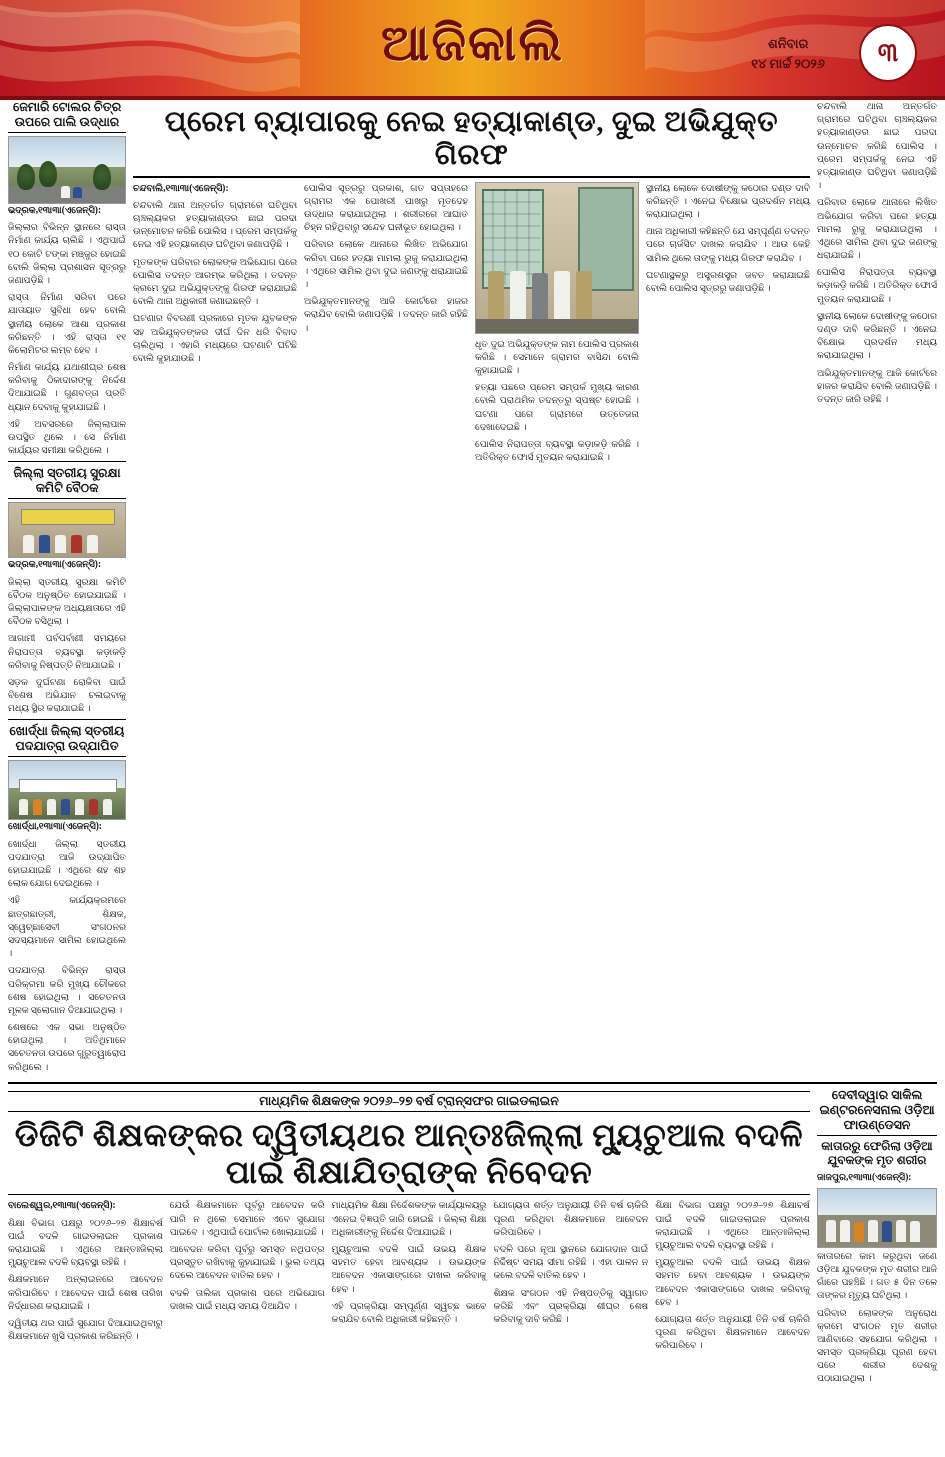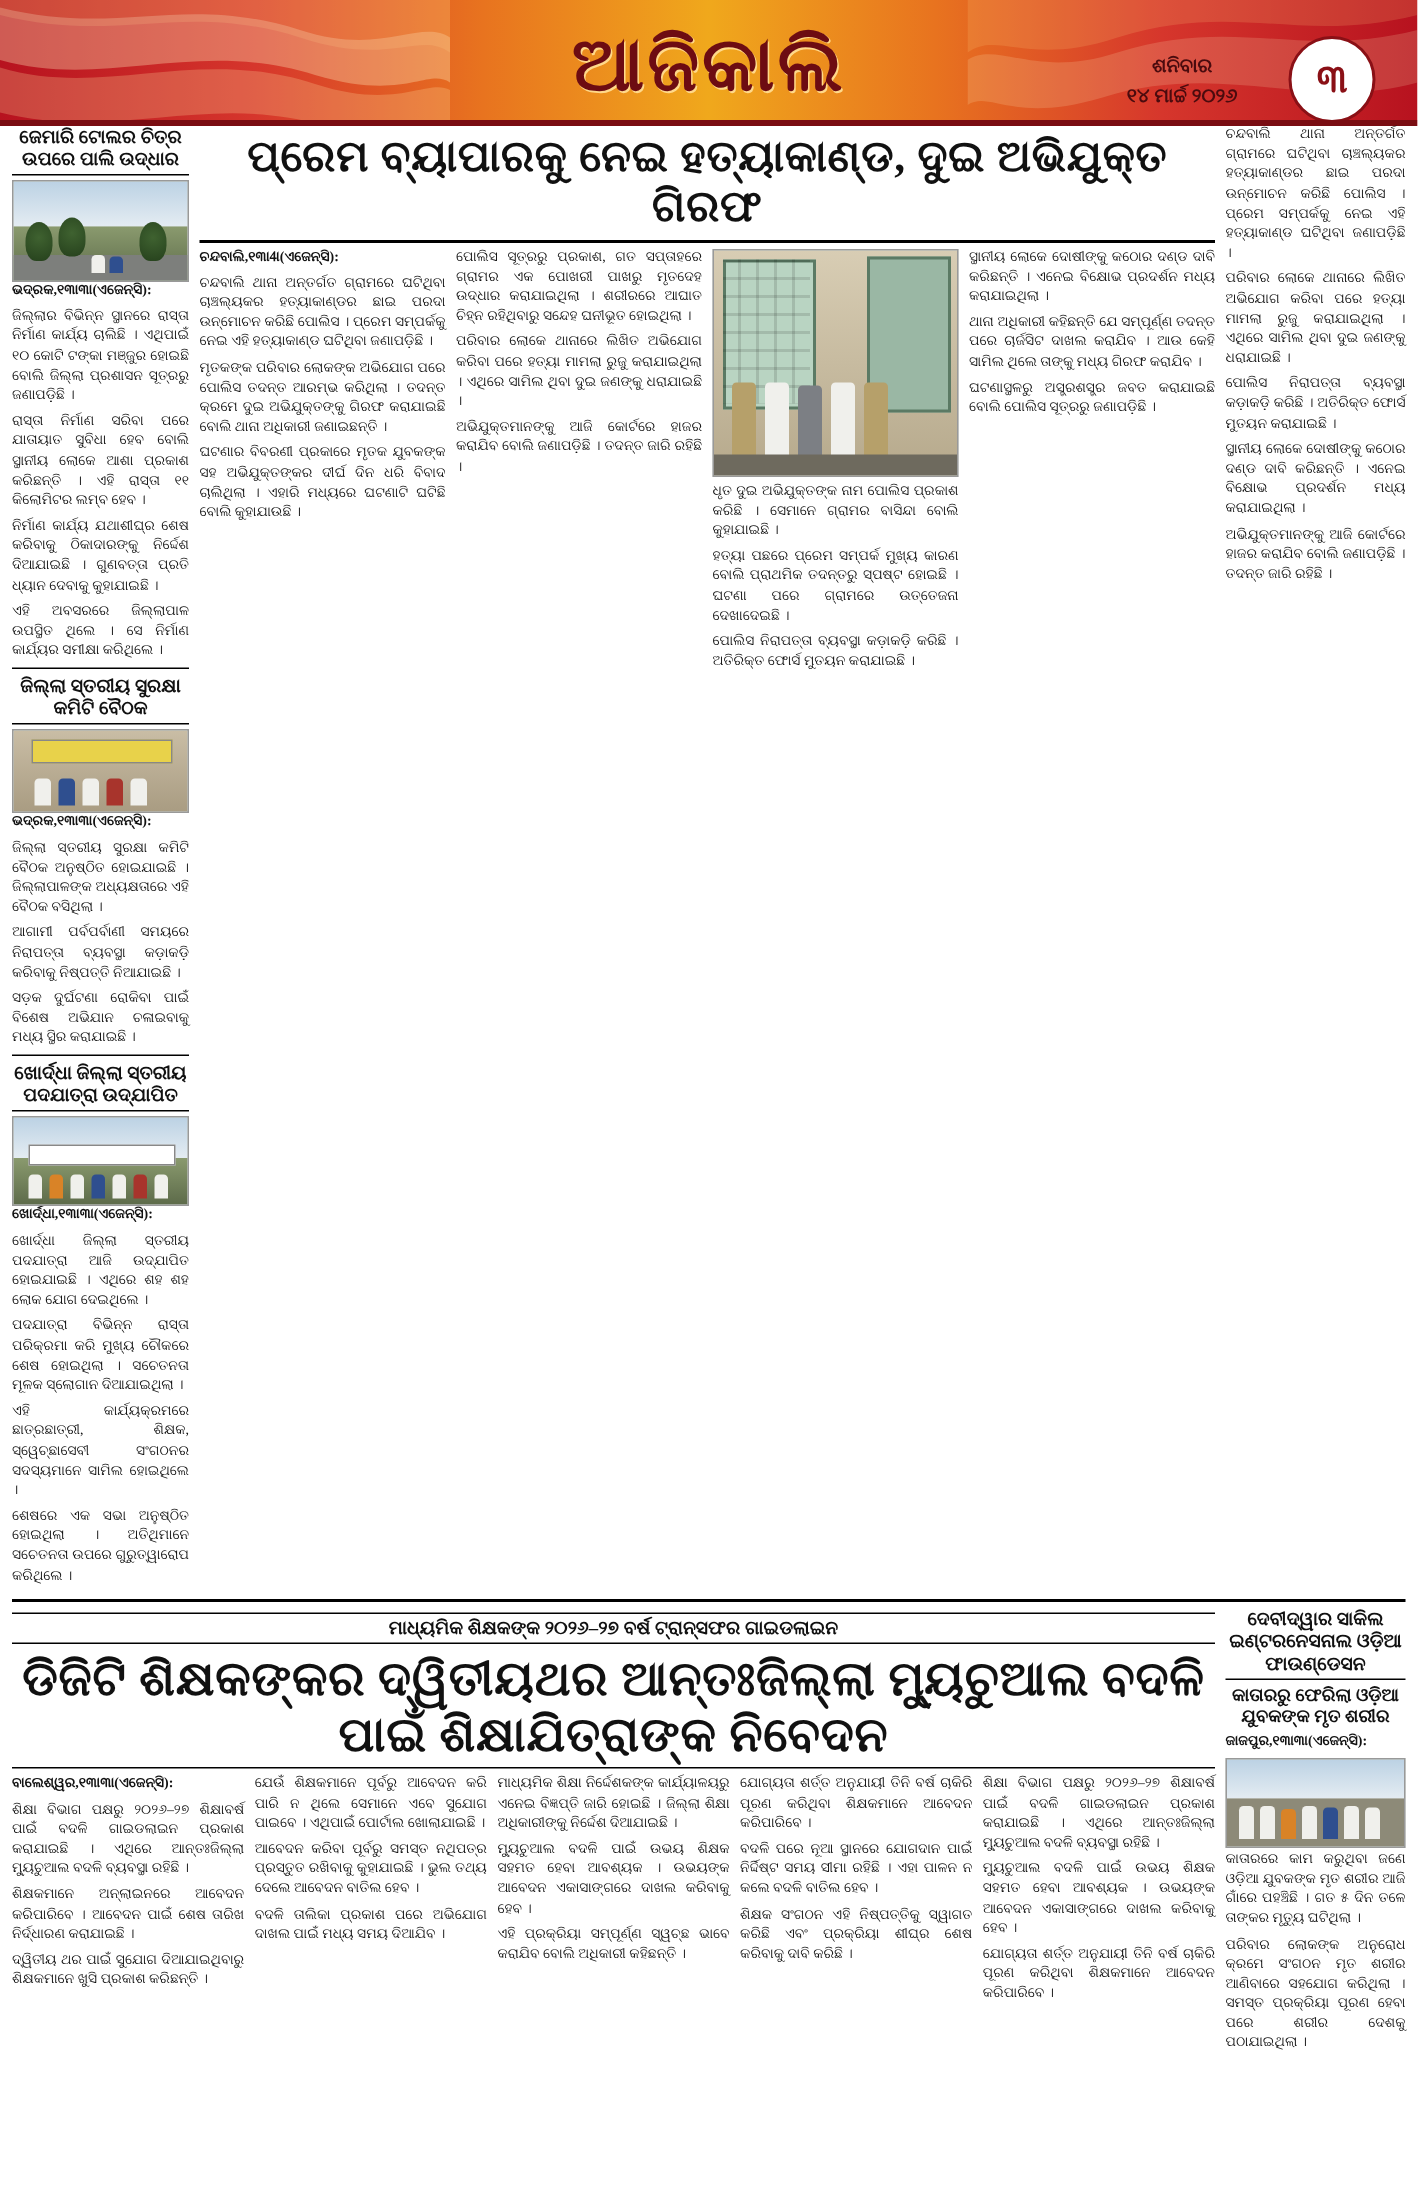--- a/index.html
+++ b/index.html
@@ -1,20 +1,20 @@
 <!DOCTYPE html>
 <html><head>
 <meta charset="utf-8">
 <style>
   html,body{margin:0;padding:0;background:#ffffff;}
   body{width:945px;height:1457px;font-family:"Liberation Serif",serif;color:#111;overflow:hidden;}
   .page{position:relative;width:945px;height:1457px;background:#fff;}
 
   
-  .masthead{position:relative;height:84px;background:linear-gradient(90deg,#b7121f 0%,#d6362c 18%,#e8731f 34%,#f0a81c 50%,#e8731f 66%,#d6362c 82%,#b7121f 100%);overflow:hidden;}
+  .masthead{position:relative;height:100px;background:linear-gradient(90deg,#b7121f 0%,#d6362c 18%,#e8731f 34%,#f0a81c 50%,#e8731f 66%,#d6362c 82%,#b7121f 100%);overflow:hidden;}
   .mh-wave{position:absolute;left:0;top:0;width:300px;height:100px;opacity:.55;}
   .mh-wave2{position:absolute;right:0;top:0;width:300px;height:100px;opacity:.35;transform:scaleX(-1);}
   .mh-title{position:absolute;left:50%;transform:translateX(-50%);top:14px;font-family:"Liberation Serif",serif;font-size:50px;font-weight:bold;color:#6d0c12;letter-spacing:2px;text-shadow:1px 1px 0 #ffd98a;white-space:nowrap;}
   .mh-date{position:absolute;right:120px;top:34px;text-align:center;color:#4a0b0e;font-size:13px;line-height:1.5;font-weight:bold;}
   .mh-page{position:absolute;right:28px;top:24px;width:54px;height:54px;border-radius:50%;background:#fff;border:2px solid #8a1016;display:flex;align-items:center;justify-content:center;font-size:26px;font-weight:bold;color:#8a1016;}
   .mh-rule{position:absolute;left:0;bottom:0;width:945px;height:4px;background:#7a0d12;}
 
   
   .body-area{position:relative;padding:0 8px;}
   .rule-h{border-top:1px solid #000;margin:4px 0;}
@@ -139,33 +139,33 @@
             <div class="ph-person ph-orange" style="left:24px;height:16px;"></div>
             <div class="ph-person ph-white" style="left:38px;height:16px;"></div>
             <div class="ph-person ph-blue" style="left:52px;height:16px;"></div>
             <div class="ph-person ph-white" style="left:66px;height:16px;"></div>
             <div class="ph-person ph-red" style="left:80px;height:16px;"></div>
             <div class="ph-person ph-white" style="left:94px;height:16px;"></div>
           </div>
           <div class="col">
             <p class="dateline">ଖୋର୍ଦ୍ଧା,୧୩ା୩ା(ଏଜେନ୍ସି):</p>
             <p>ଖୋର୍ଦ୍ଧା ଜିଲ୍ଲା ସ୍ତରୀୟ ପଦଯାତ୍ରା ଆଜି ଉଦ୍‌ଯାପିତ ହୋଇଯାଇଛି । ଏଥିରେ ଶହ ଶହ ଲୋକ ଯୋଗ ଦେଇଥିଲେ ।</p>
+            <p>ଏହି କାର୍ଯ୍ୟକ୍ରମରେ ଛାତ୍ରଛାତ୍ରୀ, ଶିକ୍ଷକ, ସ୍ୱେଚ୍ଛାସେବୀ ସଂଗଠନର ସଦସ୍ୟମାନେ ସାମିଲ ହୋଇଥିଲେ ।</p>
             <p>ପଦଯାତ୍ରା ବିଭିନ୍ନ ରାସ୍ତା ପରିକ୍ରମା କରି ମୁଖ୍ୟ ଚୌକରେ ଶେଷ ହୋଇଥିଲା । ସଚେତନତା ମୂଳକ ସ୍ଲୋଗାନ ଦିଆଯାଇଥିଲା ।</p>
-            <p>ଏହି କାର୍ଯ୍ୟକ୍ରମରେ ଛାତ୍ରଛାତ୍ରୀ, ଶିକ୍ଷକ, ସ୍ୱେଚ୍ଛାସେବୀ ସଂଗଠନର ସଦସ୍ୟମାନେ ସାମିଲ ହୋଇଥିଲେ ।</p>
             <p>ଶେଷରେ ଏକ ସଭା ଅନୁଷ୍ଠିତ ହୋଇଥିଲା । ଅତିଥିମାନେ ସଚେତନତା ଉପରେ ଗୁରୁତ୍ୱାରୋପ କରିଥିଲେ ।</p>
           </div>
         </div>
       </div>
 
       <div style="flex:1;min-width:0;">
         <div class="headline">ପ୍ରେମ ବ୍ୟାପାରକୁ ନେଇ ହତ୍ୟାକାଣ୍ଡ, ଦୁଇ ଅଭିଯୁକ୍ତ ଗିରଫ</div>
         <div class="rule-h2"></div>
         <div class="cols">
           <div class="col" style="flex:1;">
-            <p class="dateline">ଚନ୍ଦବାଲି,୧୩ା4ା(ଏଜେନ୍ସି):</p>
+            <p class="dateline">ଚନ୍ଦବାଲି,୧୩ା୩ା(ଏଜେନ୍ସି):</p>
             <p>ଚନ୍ଦବାଲି ଥାନା ଅନ୍ତର୍ଗତ ଗ୍ରାମରେ ଘଟିଥିବା ଚାଞ୍ଚଲ୍ୟକର ହତ୍ୟାକାଣ୍ଡର ଛାଇ ପରଦା ଉନ୍ମୋଚନ କରିଛି ପୋଲିସ । ପ୍ରେମ ସମ୍ପର୍କକୁ ନେଇ ଏହି ହତ୍ୟାକାଣ୍ଡ ଘଟିଥିବା ଜଣାପଡ଼ିଛି ।</p>
             <p>ମୃତକଙ୍କ ପରିବାର ଲୋକଙ୍କ ଅଭିଯୋଗ ପରେ ପୋଲିସ ତଦନ୍ତ ଆରମ୍ଭ କରିଥିଲା । ତଦନ୍ତ କ୍ରମେ ଦୁଇ ଅଭିଯୁକ୍ତଙ୍କୁ ଗିରଫ କରାଯାଇଛି ବୋଲି ଥାନା ଅଧିକାରୀ ଜଣାଇଛନ୍ତି ।</p>
             <p>ଘଟଣାର ବିବରଣୀ ପ୍ରକାରେ ମୃତକ ଯୁବକଙ୍କ ସହ ଅଭିଯୁକ୍ତଙ୍କର ଦୀର୍ଘ ଦିନ ଧରି ବିବାଦ ଚାଲିଥିଲା । ଏହାରି ମଧ୍ୟରେ ଘଟଣାଟି ଘଟିଛି ବୋଲି କୁହାଯାଉଛି ।</p>
           </div>
           <div class="col" style="flex:1;">
             <p>ପୋଲିସ ସୂତ୍ରରୁ ପ୍ରକାଶ, ଗତ ସପ୍ତାହରେ ଗ୍ରାମର ଏକ ପୋଖରୀ ପାଖରୁ ମୃତଦେହ ଉଦ୍ଧାର କରାଯାଇଥିଲା । ଶରୀରରେ ଆଘାତ ଚିହ୍ନ ରହିଥିବାରୁ ସନ୍ଦେହ ଘନୀଭୂତ ହୋଇଥିଲା ।</p>
             <p>ପରିବାର ଲୋକେ ଥାନାରେ ଲିଖିତ ଅଭିଯୋଗ କରିବା ପରେ ହତ୍ୟା ମାମଲା ରୁଜୁ କରାଯାଇଥିଲା । ଏଥିରେ ସାମିଲ ଥିବା ଦୁଇ ଜଣଙ୍କୁ ଧରାଯାଇଛି ।</p>
             <p>ଅଭିଯୁକ୍ତମାନଙ୍କୁ ଆଜି କୋର୍ଟରେ ହାଜର କରାଯିବ ବୋଲି ଜଣାପଡ଼ିଛି । ତଦନ୍ତ ଜାରି ରହିଛି ।</p>
           </div>
           <div class="col" style="flex:1;">

